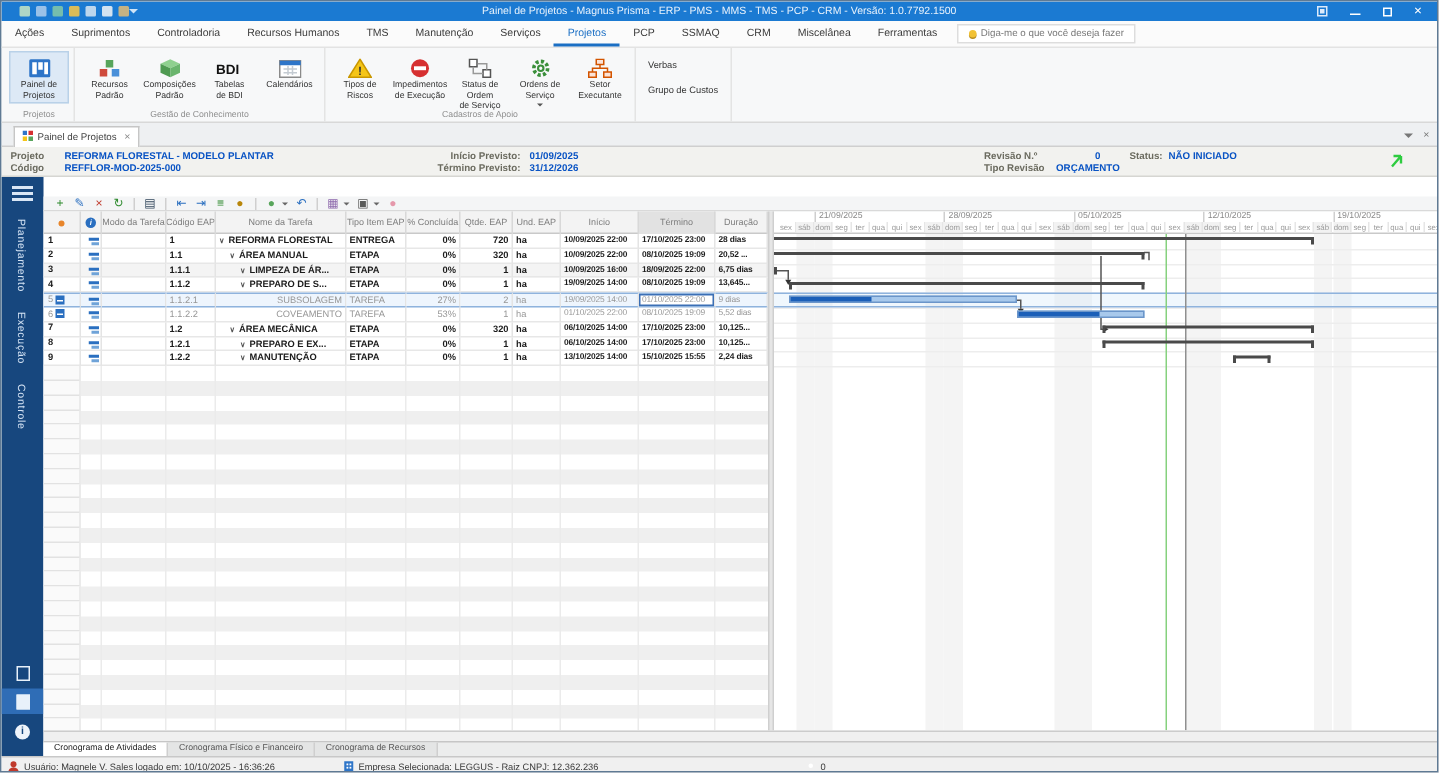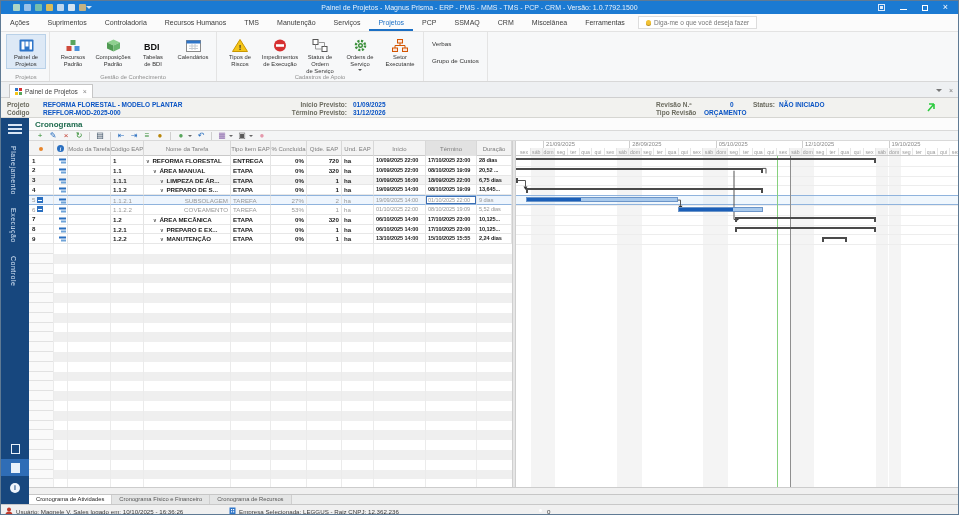--- a/index.html
+++ b/index.html
@@ -365,21 +365,20 @@
         <span class="glyph"></span>
       </div>
     <div class="sbi selected" style="top:341px">
         <span class="glyph fill"></span>
       </div>
     <div class="sbi" style="top:361px">
         <span class="infocircle">i</span>
       </div>
   </div>
 
-  <div class="abs cronohdr">Cronograma</div>
   <div class="abs gridtoolbar">
       <div class="ticon" style="color: rgb(46, 139, 46);">+</div>
       <div class="ticon" style="color: rgb(42, 111, 192);">✎</div>
       <div class="ticon" style="color: rgb(192, 57, 43);">×</div>
       <div class="ticon" style="color: rgb(46, 139, 46);">↻</div>
       <div class="tsep"></div>
       <div class="ticon" style="color: rgb(52, 73, 94);">▤</div>
       <div class="tsep"></div>
       <div class="ticon" style="color: rgb(42, 111, 192);">⇤</div>
       <div class="ticon" style="color: rgb(42, 111, 192);">⇥</div>

